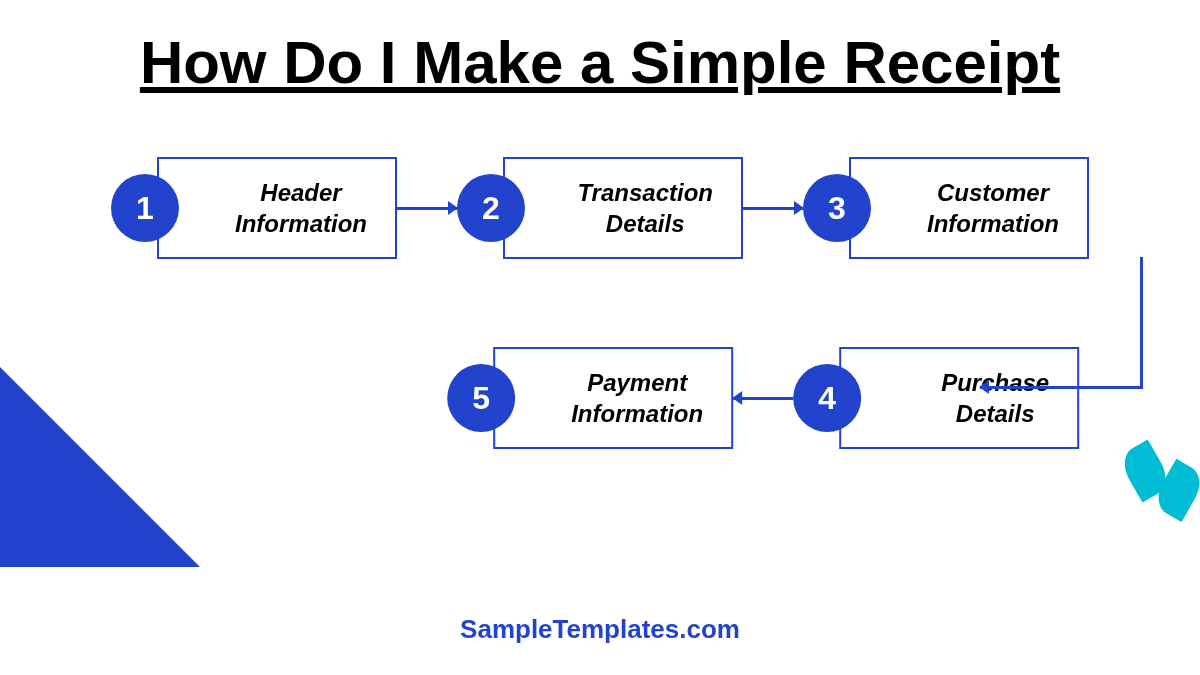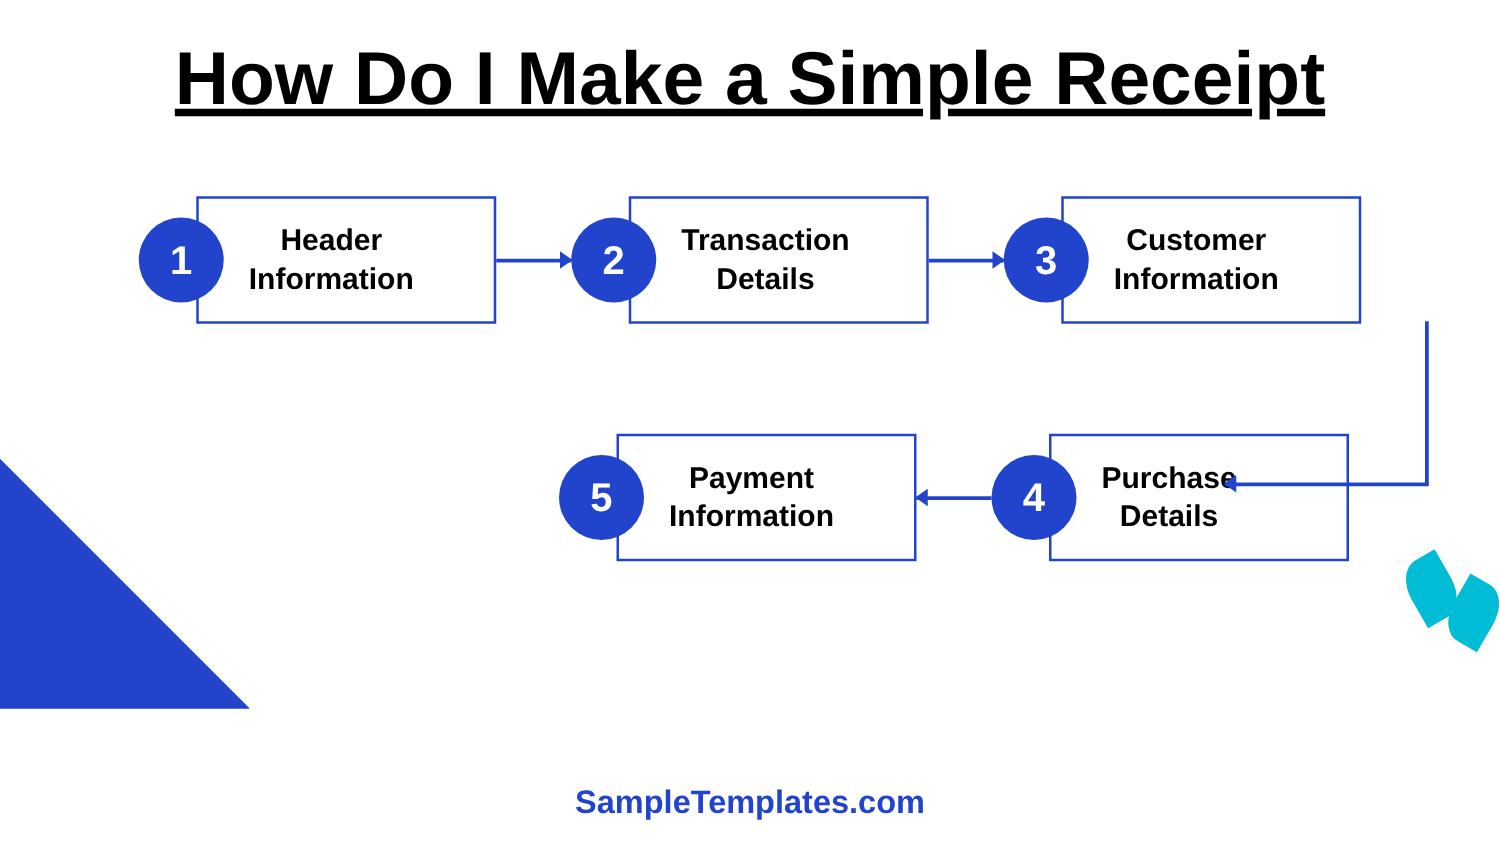--- a/index.html
+++ b/index.html
@@ -84,24 +84,25 @@
       flex-shrink: 0;
     }
 
     .step-box {
       border: 2.5px solid #2244cc;
       padding: 18px 28px 18px 40px;
       min-width: 240px;
       min-height: 100px;
       display: flex;
       align-items: center;
-      justify-content: flex-start;
+      justify-content: flex-end;
       margin-left: -22px;
       position: relative;
       z-index: 1;
+      font-style: italic;
     }
 
     .step-label {
       font-size: 24px;
       font-weight: 900;
       color: #000000;
       text-align: center;
       line-height: 1.3;
     }
 
@@ -212,21 +213,21 @@
       width: 36px;
       height: 52px;
       background: #00bcd4;
       border-radius: 0 50% 0 50%;
       transform: rotate(30deg) translateX(8px) translateY(-40px);
     }
 
     
     .footer {
       position: absolute;
-      bottom: 18px;
+      bottom: 30px;
       width: 100%;
       text-align: center;
     }
 
     .footer-text {
       font-size: 26px;
       font-weight: 900;
       color: #2244cc;
     }
   </style>

